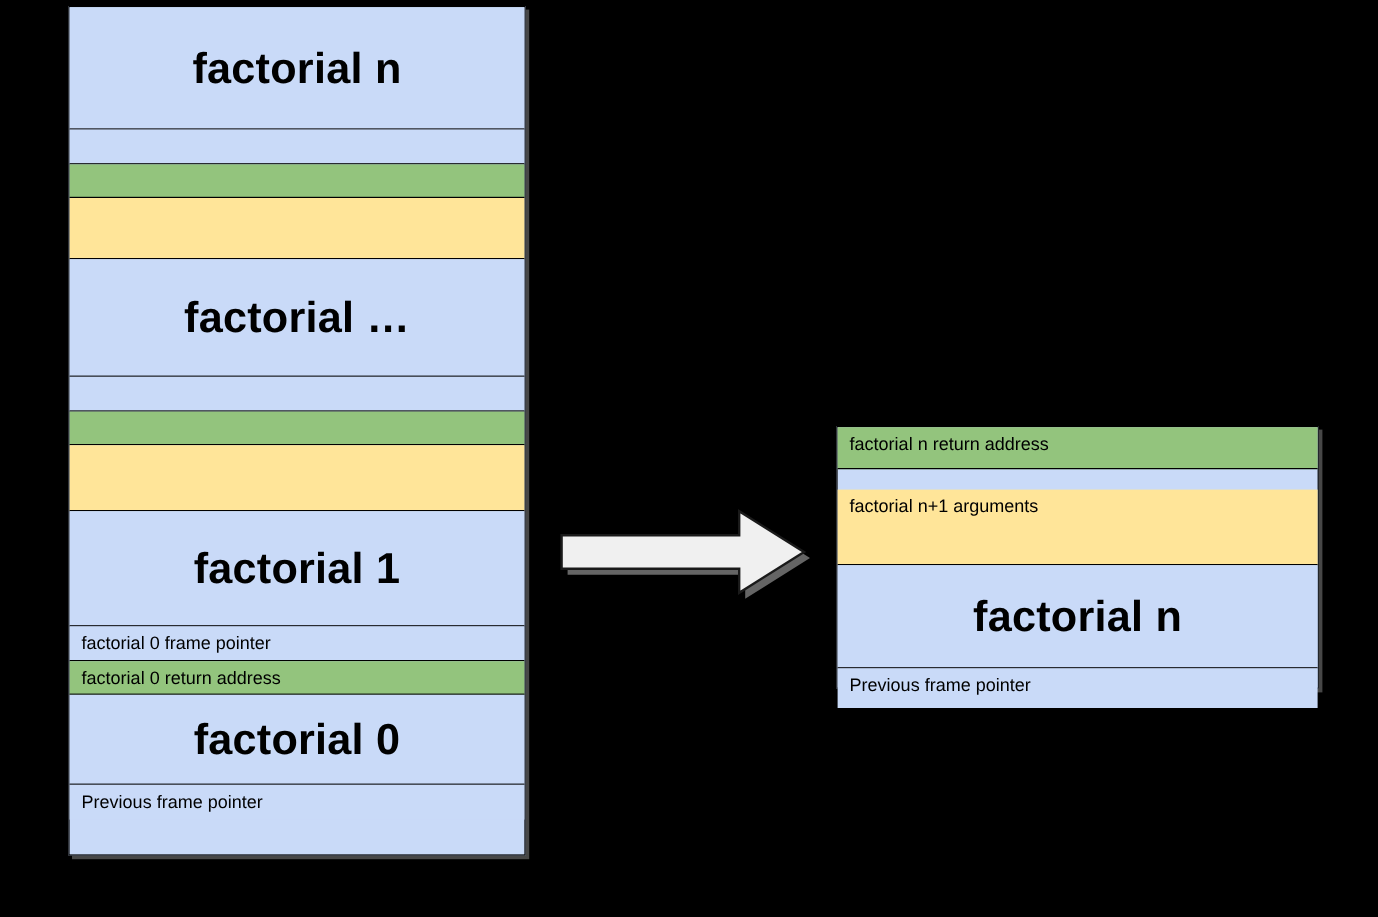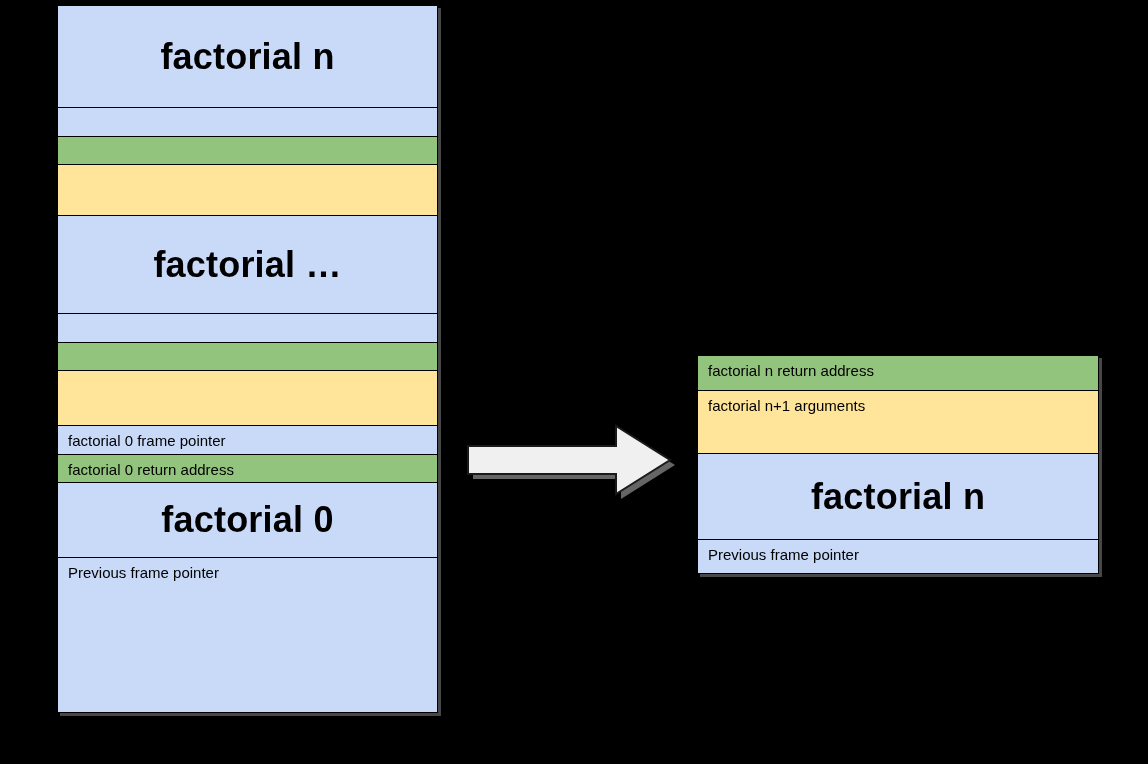--- a/index.html
+++ b/index.html
@@ -101,20 +101,23 @@
     </div>
     <div class="row empty fill-blue" style="height: 29px;"></div>
     <div class="row empty fill-green" style="height: 28px;"></div>
     <div class="row empty fill-yellow" style="height: 51px;"></div>
     <div class="row big fill-blue" style="height: 98px;">
       <span class="caption">factorial …</span>
     </div>
     <div class="row empty fill-blue" style="height: 29px;"></div>
     <div class="row empty fill-green" style="height: 28px;"></div>
     <div class="row empty fill-yellow" style="height: 55px;"></div>
+    <div class="row big fill-blue" style="height: 96px;">
+      <span class="caption">factorial 1</span>
+    </div>
     <div class="row small fill-blue top-align" style="height: 29px;">
       <span class="caption">factorial 0 frame pointer</span>
     </div>
     <div class="row small fill-green top-align" style="height: 28px;">
       <span class="caption">factorial 0 return address</span>
     </div>
     <div class="row big fill-blue" style="height: 75px;">
       <span class="caption">factorial 0</span>
     </div>
     <div class="row small fill-blue top-align" style="height: 29px;">
@@ -126,21 +129,21 @@
   <svg width="215" height="80" viewBox="0 0 215 80" xmlns="http://www.w3.org/2000/svg">
     <polygon points="8,26 156,26 156,6 210,40 156,74 156,54 8,54" fill="#B8B8B8" opacity="0.55" transform="translate(5,5)"></polygon>
     <polygon points="8,26 156,26 156,6 210,40 156,74 156,54 8,54" fill="#F0F0F0" stroke="#1A1A1A" stroke-width="2"></polygon>
   </svg>
 </div>
 
 <div id="right-stack" class="stack">
     <div class="row small fill-green top-align" style="height: 35px;">
       <span class="caption">factorial n return address</span>
     </div>
-    <div class="row small fill-yellow top-align" style="height: 63px;">
+    <div class="row small fill-yellow top-align" style="height: 63px; margin-top: 17px;">
       <span class="caption">factorial n+1 arguments</span>
     </div>
     <div class="row big fill-blue" style="height: 86px;">
       <span class="caption">factorial n</span>
     </div>
     <div class="row small fill-blue top-align" style="height: 33px;">
       <span class="caption">Previous frame pointer</span>
     </div>
   </div>
 

